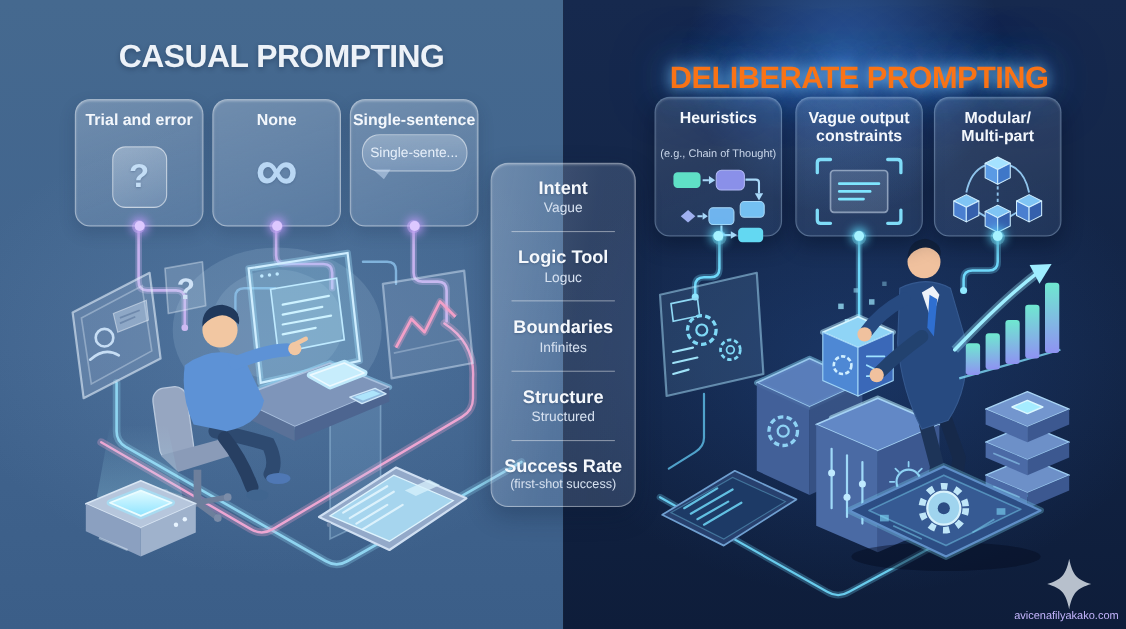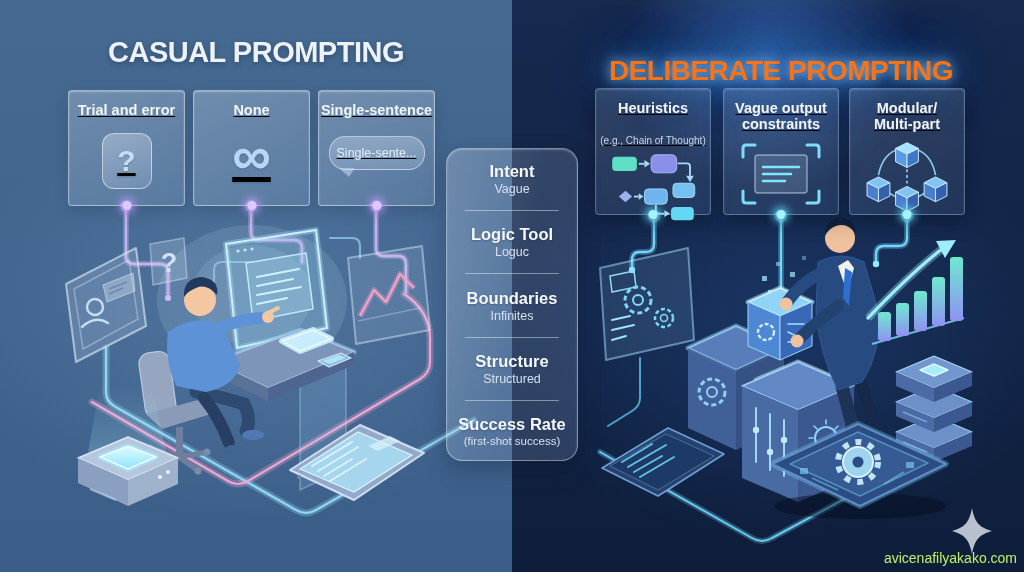--- a/index.html
+++ b/index.html
@@ -13,21 +13,21 @@
     background:radial-gradient(circle 200px at 50% 9%, rgba(70,135,225,0.50), rgba(0,0,0,0) 72%),
                radial-gradient(ellipse 380px 280px at 52% 58%, rgba(45,95,175,0.30), rgba(0,0,0,0) 75%),
                linear-gradient(180deg,#16294e 0%,#122445 55%,#0e1d3a 100%);}
   
   .title{position:absolute;width:512px;text-align:center;font-weight:bold;}
   .title-left{left:0;top:36px;font-size:29px;letter-spacing:-0.5px;color:#edf2f8;
     text-shadow:0 2px 5px rgba(15,30,55,0.35);}
   .title-right{left:512px;top:55px;font-size:28px;letter-spacing:-0.5px;color:#f97316;
     text-shadow:0 0 12px rgba(130,205,255,0.95),0 0 30px rgba(80,160,255,0.85),0 0 55px rgba(60,130,240,0.6);padding-left:13px;}
   
-  .card{position:absolute;border-radius:4px;box-sizing:border-box;text-decoration:underline;}
+  .card{position:absolute;border-radius:14px;box-sizing:border-box;}
   .card-l{top:90px;width:117px;height:116px;
     background:linear-gradient(160deg,rgba(216,230,248,0.30),rgba(165,190,222,0.18));
     border:1px solid rgba(255,255,255,0.42);
     box-shadow:0 6px 14px rgba(25,45,75,0.20), inset 0 1px 2px rgba(255,255,255,0.35);}
   .card-r{top:88px;width:116px;height:127px;
     background:linear-gradient(160deg,rgba(190,215,245,0.17),rgba(140,170,212,0.10));
     border:1px solid rgba(200,228,255,0.30);
     box-shadow:0 8px 18px rgba(0,10,30,0.38), inset 0 1px 2px rgba(255,255,255,0.18);}
   .c1{left:68px}.c2{left:193px}.c3{left:318px}
   .c4{left:595px}.c5{left:723px}.c6{left:849px}
@@ -39,21 +39,21 @@
   .dot-purple{background:#ddc8ff;box-shadow:0 0 9px 3px rgba(195,155,255,0.85);}
   .dot-cyan{background:#a5f2ff;box-shadow:0 0 9px 3px rgba(95,222,255,0.85);}
   
   .qchip{margin:15px auto 0;width:48px;height:54px;border-radius:12px;
     background:linear-gradient(160deg,rgba(232,242,252,0.36),rgba(178,200,228,0.22));
     border:1px solid rgba(255,255,255,0.52);
     display:flex;align-items:center;justify-content:center;
     font-size:30px;font-weight:bold;color:#c4def6;text-shadow:0 1px 2px rgba(40,70,110,0.35);}
   .infinity{margin-top:6px;text-align:center;font-size:54px;font-weight:bold;
     color:#b9d7f4;line-height:62px;text-shadow:0 1px 2px rgba(40,70,110,0.3);}
-  .bubble{position:relative;margin:18px auto 0;width:94px;height:32px;border-radius:16px;
+  .bubble{position:relative;margin:4px auto 0;width:94px;height:32px;border-radius:16px;
     background:linear-gradient(180deg,rgba(226,238,250,0.32),rgba(182,206,236,0.26));
     border:1px solid rgba(255,255,255,0.46);
     display:flex;align-items:center;justify-content:center;
     font-size:12.5px;color:#e6effa;}
   .bubble::after{content:"";position:absolute;left:9px;bottom:-8px;width:0;height:0;
     border-style:solid;border-width:9px 6px 0 10px;
     border-color:rgba(198,218,242,0.55) transparent transparent transparent;}
   .card-icon{display:flex;justify-content:center;margin-top:5px;}
   
   .panel{position:absolute;left:446px;top:148px;width:132px;height:313px;border-radius:16px;
@@ -63,21 +63,21 @@
     box-shadow:0 8px 22px rgba(10,25,50,0.28), inset 0 1px 2px rgba(255,255,255,0.28);
     display:flex;flex-direction:column;justify-content:space-between;}
   .prow{text-align:center;}
   .prow-label{font-size:16.5px;font-weight:bold;color:#f5f8fc;
     text-shadow:0 1px 2px rgba(20,40,70,0.3);}
   .prow-value{font-size:12.5px;color:#d6e1f0;margin-top:1px;}
   .prow-value.small{font-size:11.5px;}
   .pdiv{height:1px;background:rgba(255,255,255,0.42);margin:5px 10px;}
   
   .scene{position:absolute;left:0;top:0;width:1024px;height:572px;}
-  .watermark{position:absolute;right:7px;bottom:6px;font-size:14px;color:#bef264;}
+  .watermark{position:absolute;right:7px;bottom:6px;font-size:10px;color:#c4b5fd;}
 </style>
 </head>
 <body>
 
 <div class="stage">
   <div class="bg-left"></div>
   <div class="bg-right"></div>
 
   <svg class="scene" viewBox="0 0 1024 572">
     <defs>

